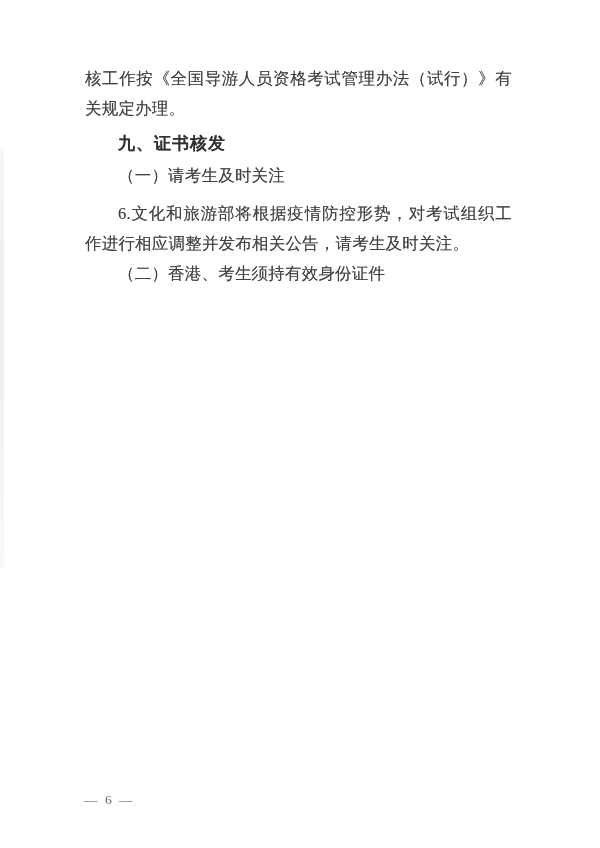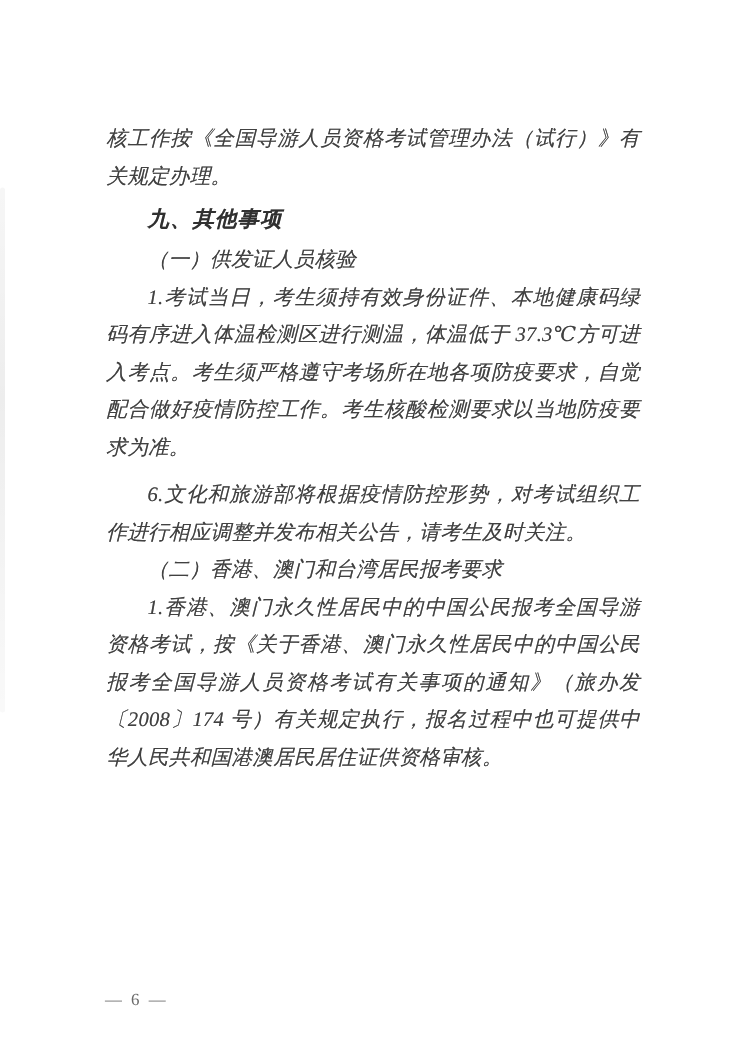--- a/index.html
+++ b/index.html
@@ -19,23 +19,22 @@
     position: absolute;
     left: 0; top: 150px;
     width: 4px; height: 420px;
     background: linear-gradient(to bottom,
       rgba(0,0,0,0.035), rgba(0,0,0,0.07) 40%, rgba(0,0,0,0.025));
     border-radius: 2px;
     pointer-events: none;
   }
   .doc {
     position: absolute;
-    left: 85px; top: 96px;
+    left: 85px; top: 64px;
     width: 427px;
-    font-style: italic;
   }
   .doc p {
     font-size: 16.5px;
     line-height: 30px;
     text-align: justify;
     color: #414141;
     letter-spacing: 0.2px;
     
     text-shadow: 0 0 0.4px rgba(65,65,65,0.55);
   }
@@ -62,21 +61,19 @@
     font-family: "Liberation Serif", "DejaVu Serif", serif;
   }
 </style>
 </head>
 <body>
 
 <div class="page" style="background: rgb(255, 255, 255);">
   <div class="edge-artifact"></div>
   <main class="doc" id="doc-body">
       <p class="continuation" style="color: rgb(65, 65, 65);">核工作按《全国导游人员资格考试管理办法（试行）》有关规定办理。</p>
-      <p class="heading" style="color: rgb(48, 48, 48);">九、其他事项</p>
-      <p class="subheading" style="color: rgb(65, 65, 65);">（一）供发证人员核验</p>
-      <p class="body" style="color: rgb(65, 65, 65);">1.考试当日，考生须持有效身份证件、本地健康码绿码有序进入体温检测区进行测温，体温低于 37.3℃方可进入考点。考生须严格遵守考场所在地各项防疫要求，自觉配合做好疫情防控工作。考生核酸检测要求以当地防疫要求为准。</p>
+      <p class="heading" style="color: rgb(48, 48, 48);">九、证书核发</p>
+      <p class="subheading" style="color: rgb(65, 65, 65);">（一）请考生及时关注</p>
       <p class="body-spaced" style="color: rgb(65, 65, 65);">6.文化和旅游部将根据疫情防控形势，对考试组织工作进行相应调整并发布相关公告，请考生及时关注。</p>
-      <p class="subheading" style="color: rgb(65, 65, 65);">（二）香港、澳门和台湾居民报考要求</p>
-      <p class="body" style="color: rgb(65, 65, 65);">1.香港、澳门永久性居民中的中国公民报考全国导游资格考试，按《关于香港、澳门永久性居民中的中国公民报考全国导游人员资格考试有关事项的通知》（旅办发〔2008〕174 号）有关规定执行，报名过程中也可提供中华人民共和国港澳居民居住证供资格审核。</p>
+      <p class="subheading" style="color: rgb(65, 65, 65);">（二）香港、考生须持有效身份证件</p>
     </main>
   <footer class="pagenum" style="color: rgb(106, 106, 106);">— 6 —</footer>
 </div>
 
 </body></html>

